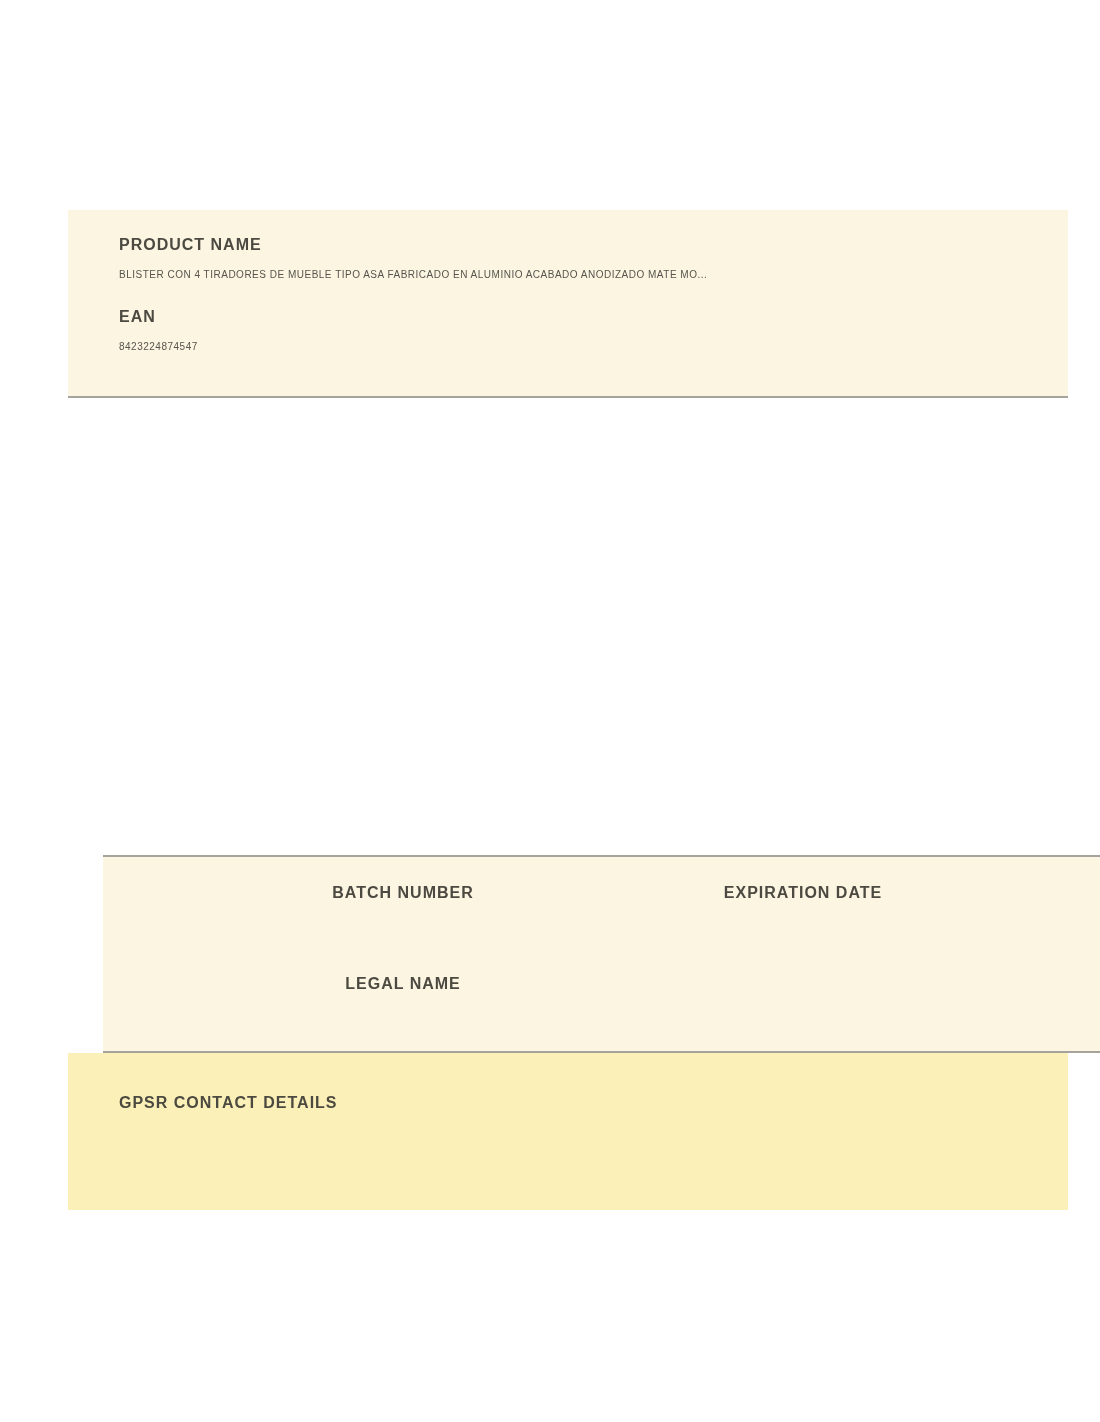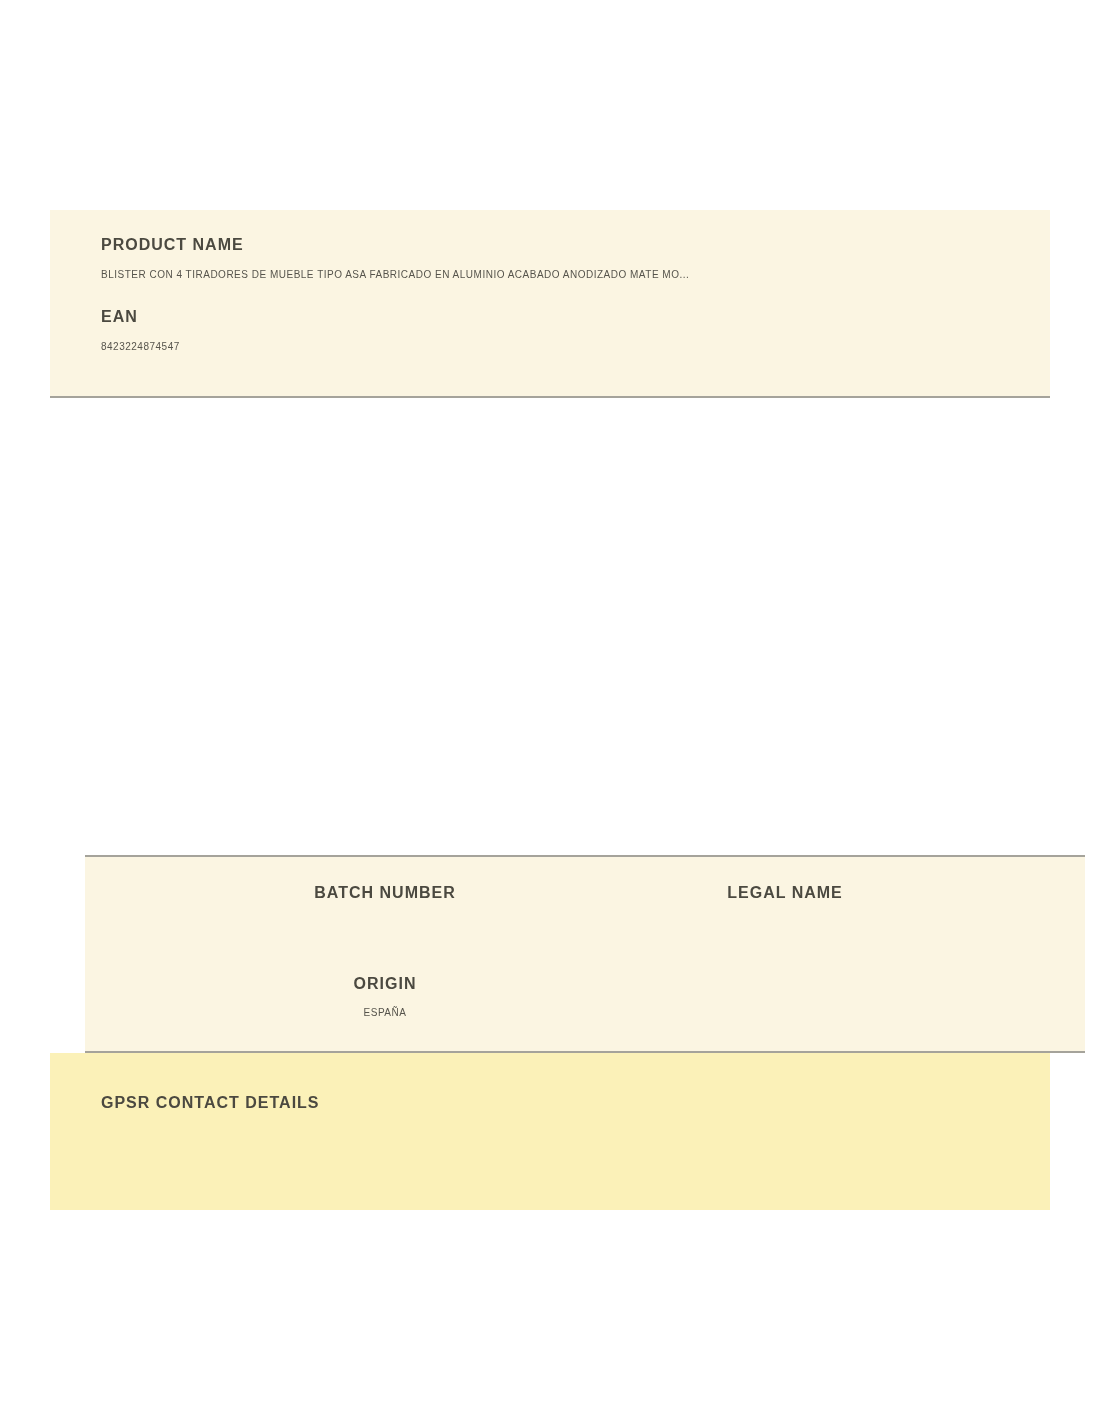--- a/index.html
+++ b/index.html
@@ -10,21 +10,21 @@
   .page {
     position: relative;
     width: 1100px;
     height: 1422px;
     background: #ffffff;
     font-family: "Liberation Sans", sans-serif;
     overflow: hidden;
   }
   .panel {
     position: absolute;
-    left: 50px;
+    left: 68px;
     width: 1000px;
     box-sizing: border-box;
   }
   .panel-cream { background: var(--panel-cream, #FBF5E2); }
   .panel-yellow { background: var(--panel-yellow, #FBF1B8); }
 
   .label {
     font-size: 16px;
     font-weight: 700;
     color: var(--heading-text, #4B4940);
@@ -101,25 +101,25 @@
     </div>
   </section>
 
   <section class="panel panel-cream details-panel">
     <div class="details-grid">
       <div class="cell">
         <div class="label">BATCH NUMBER</div>
         <div class="value"></div>
       </div>
       <div class="cell">
-        <div class="label">LEGAL NAME</div>
+        <div class="label">EXPIRATION DATE</div>
+        <div class="value"></div>
       </div>
       <div class="cell">
-        <div class="label">ORIGIN</div>
-        <div class="value">ESPAÑA</div>
+        <div class="label">LEGAL NAME</div>
       </div>
     </div>
   </section>
 
   <section class="panel panel-yellow gpsr-panel">
     <div class="label gpsr-label">GPSR CONTACT DETAILS</div>
   </section>
 
 </div>
 

